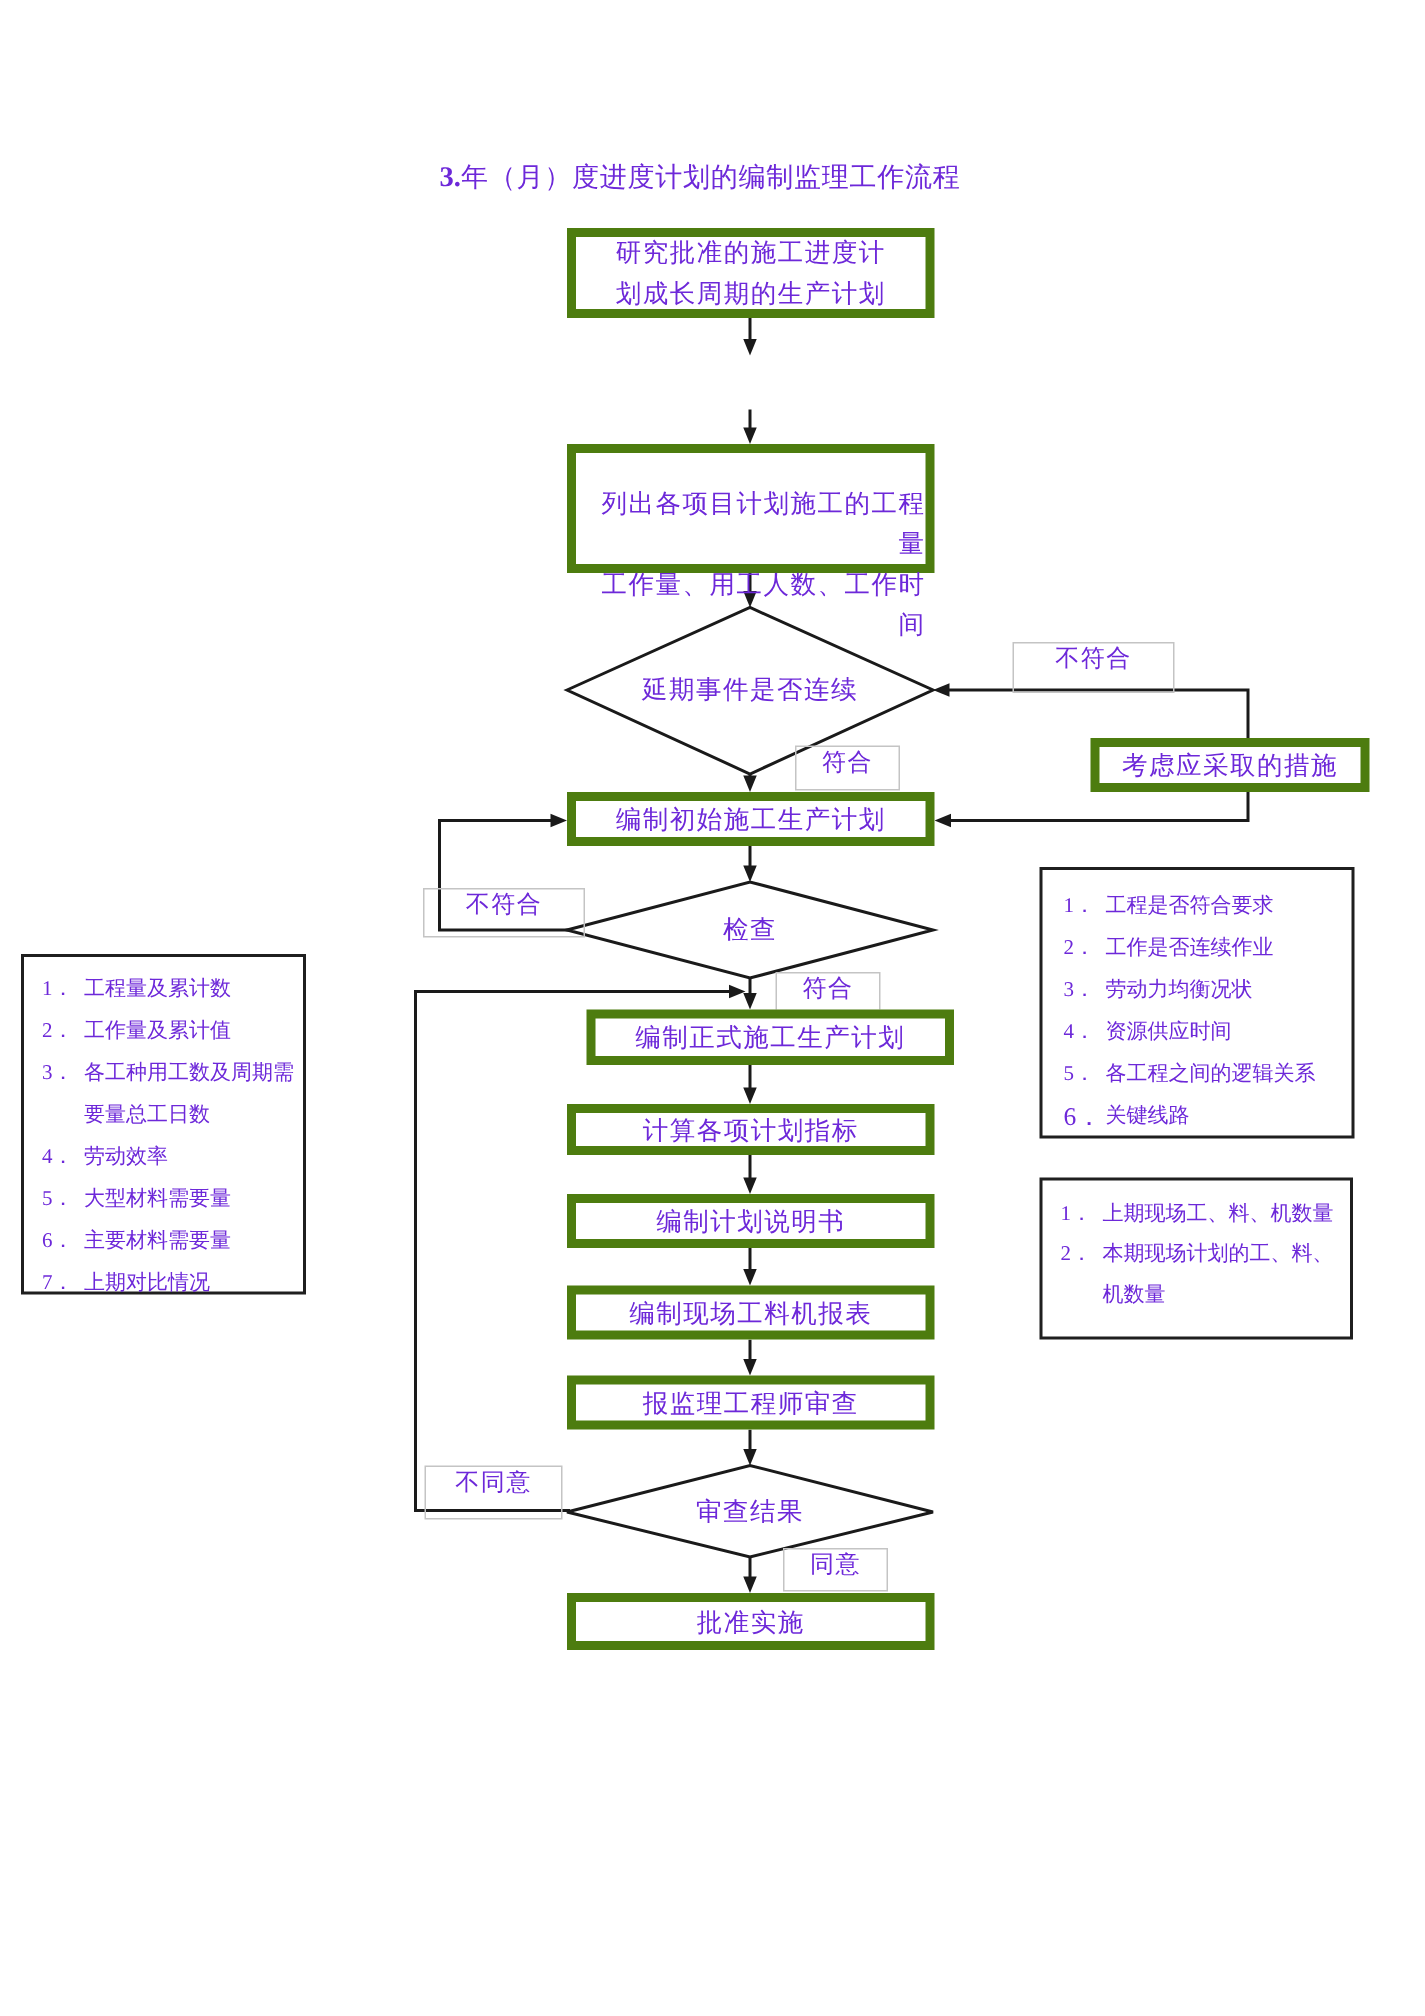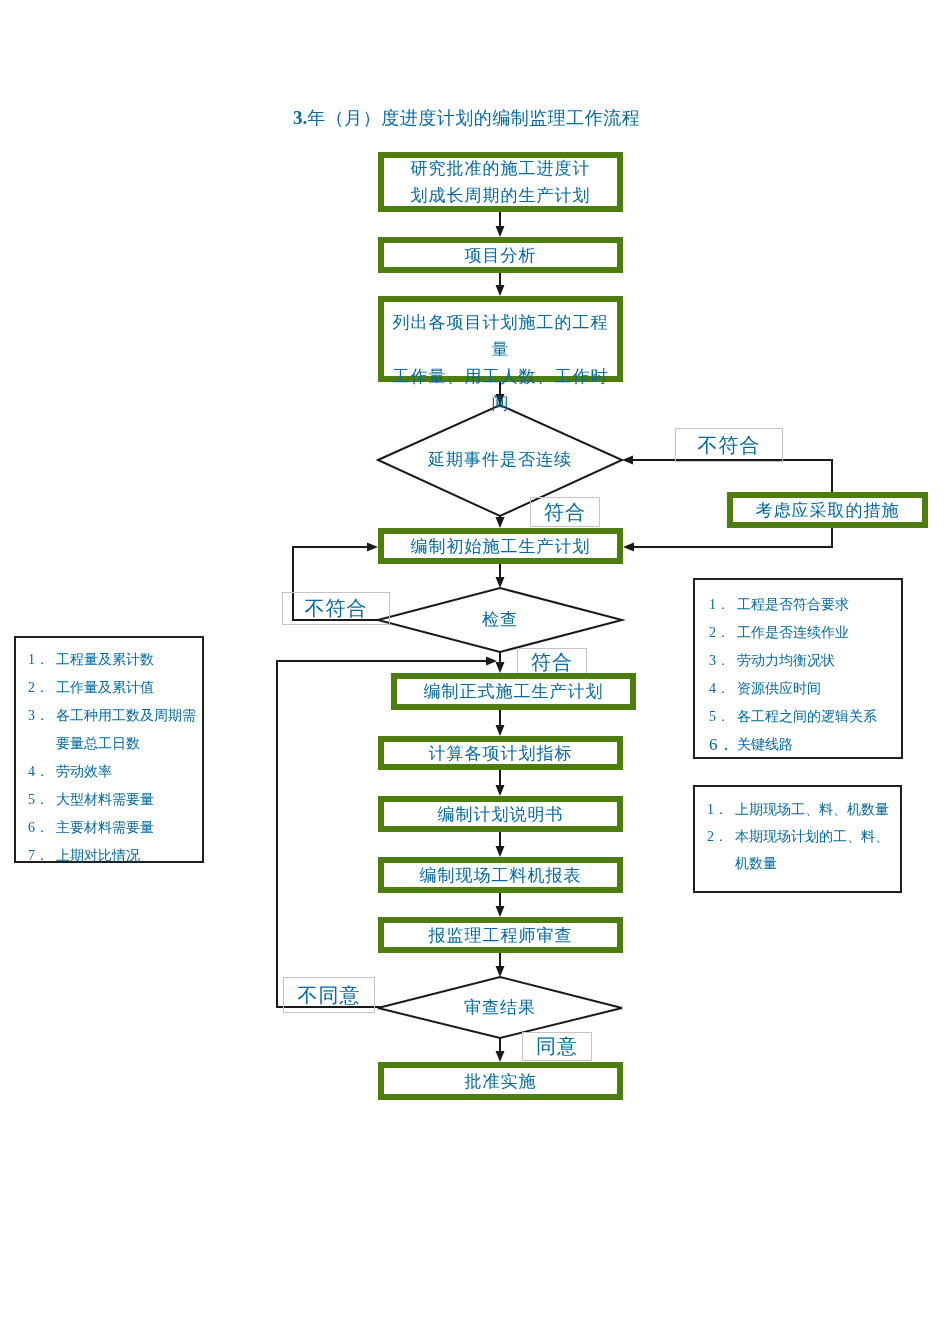--- a/index.html
+++ b/index.html
@@ -1,28 +1,28 @@
 <!DOCTYPE html>
 <html><head>
 <meta charset="utf-8">
 <style>
   html,body{margin:0;padding:0;background:#fff;}
   .stage{position:relative;width:950px;height:1344px;background:#ffffff;overflow:hidden;
-         font-family:"Liberation Serif","DejaVu Serif",serif;color:#0369a1;}
+         font-family:"Liberation Serif","DejaVu Serif",serif;color:#6d28d9;}
   .title{position:absolute;left:293px;top:106px;font-size:18px;letter-spacing:.5px;white-space:nowrap;}
   .title-num{font-weight:bold;font-size:19px;letter-spacing:0;}
   svg.connectors{position:absolute;left:0;top:0;z-index:1;}
   .fbox{position:absolute;z-index:2;background:#fff;border:6px solid #4d7c0f;box-sizing:border-box;
         display:flex;flex-direction:column;align-items:center;justify-content:center;
         font-size:17px;letter-spacing:1px;line-height:27px;text-align:center;}
-  .fbox.top-align{justify-content:flex-start;padding-top:7px;}
+  .fbox.top-align{justify-content:flex-start;padding-top:20px;text-align:right;}
   .dtext{position:absolute;z-index:2;display:flex;flex-direction:row;align-items:center;justify-content:center;
          font-size:17px;letter-spacing:1px;line-height:28px;text-align:center;}
   .flabel{position:absolute;z-index:2;border:1px solid #c4c4c4;box-sizing:border-box;background:transparent;
-          display:flex;align-items:center;justify-content:center;font-size:20px;letter-spacing:1px;}
+          display:flex;align-items:flex-start;justify-content:center;font-size:16px;letter-spacing:1px;}
   .panel{position:absolute;z-index:2;background:#fff;border:2px solid #1f1f1f;box-sizing:border-box;
          font-size:14px;}
   .pitem{display:flex;}
   .pnum{flex:none;width:28px;}
   .panel-left{padding:8px 0 0 12px;}
   .panel-left .pitem{line-height:28px;}
   .panel-left .ptext{width:146px;}
   .panel-r1{padding:11px 0 0 14px;}
   .panel-r1 .pitem{line-height:28px;}
   .panel-r1 .ptext{width:160px;}
@@ -80,39 +80,36 @@
       <polygon points="367,542.5 367,551.5 378,547"></polygon>
       <polygon points="486,656.5 486,665.5 497,661"></polygon>
     </g>
   </svg>
 
   <div class="fbox" style="left:378px;top:152px;width:245px;height:60px">
     <div>研究批准的施工进度计</div>
     <div>划成长周期的生产计划</div>
   </div>
 
-  <div class="fbox" style="left:378px;top:237px;width:245px;height:36px">
-    <div>项目分析</div>
-  </div>
 
   <div class="fbox top-align" style="left:378px;top:296px;width:245px;height:86px">
     <div>列出各项目计划施工的工程量</div>
     <div>工作量、用工人数、工作时间</div>
   </div>
 
   <div class="dtext" style="left:420px;top:428px;width:160px;height:64px">
     <div>延期事件</div>
     <div>是否连续</div>
   </div>
 
   <div class="flabel" style="left:675px;top:428px;width:108px;height:34px">
     <span>不符合</span>
   </div>
 
-  <div class="fbox" style="left:727px;top:492px;width:201px;height:36px">
+  <div class="fbox" style="left:727px;top:492px;width:186px;height:36px">
     <div>考虑应采取的措施</div>
   </div>
 
   <div class="flabel" style="left:530px;top:497px;width:70px;height:30px">
     <span>符合</span>
   </div>
 
   <div class="fbox" style="left:378px;top:528px;width:245px;height:36px">
     <div>编制初始施工生产计划</div>
   </div>

